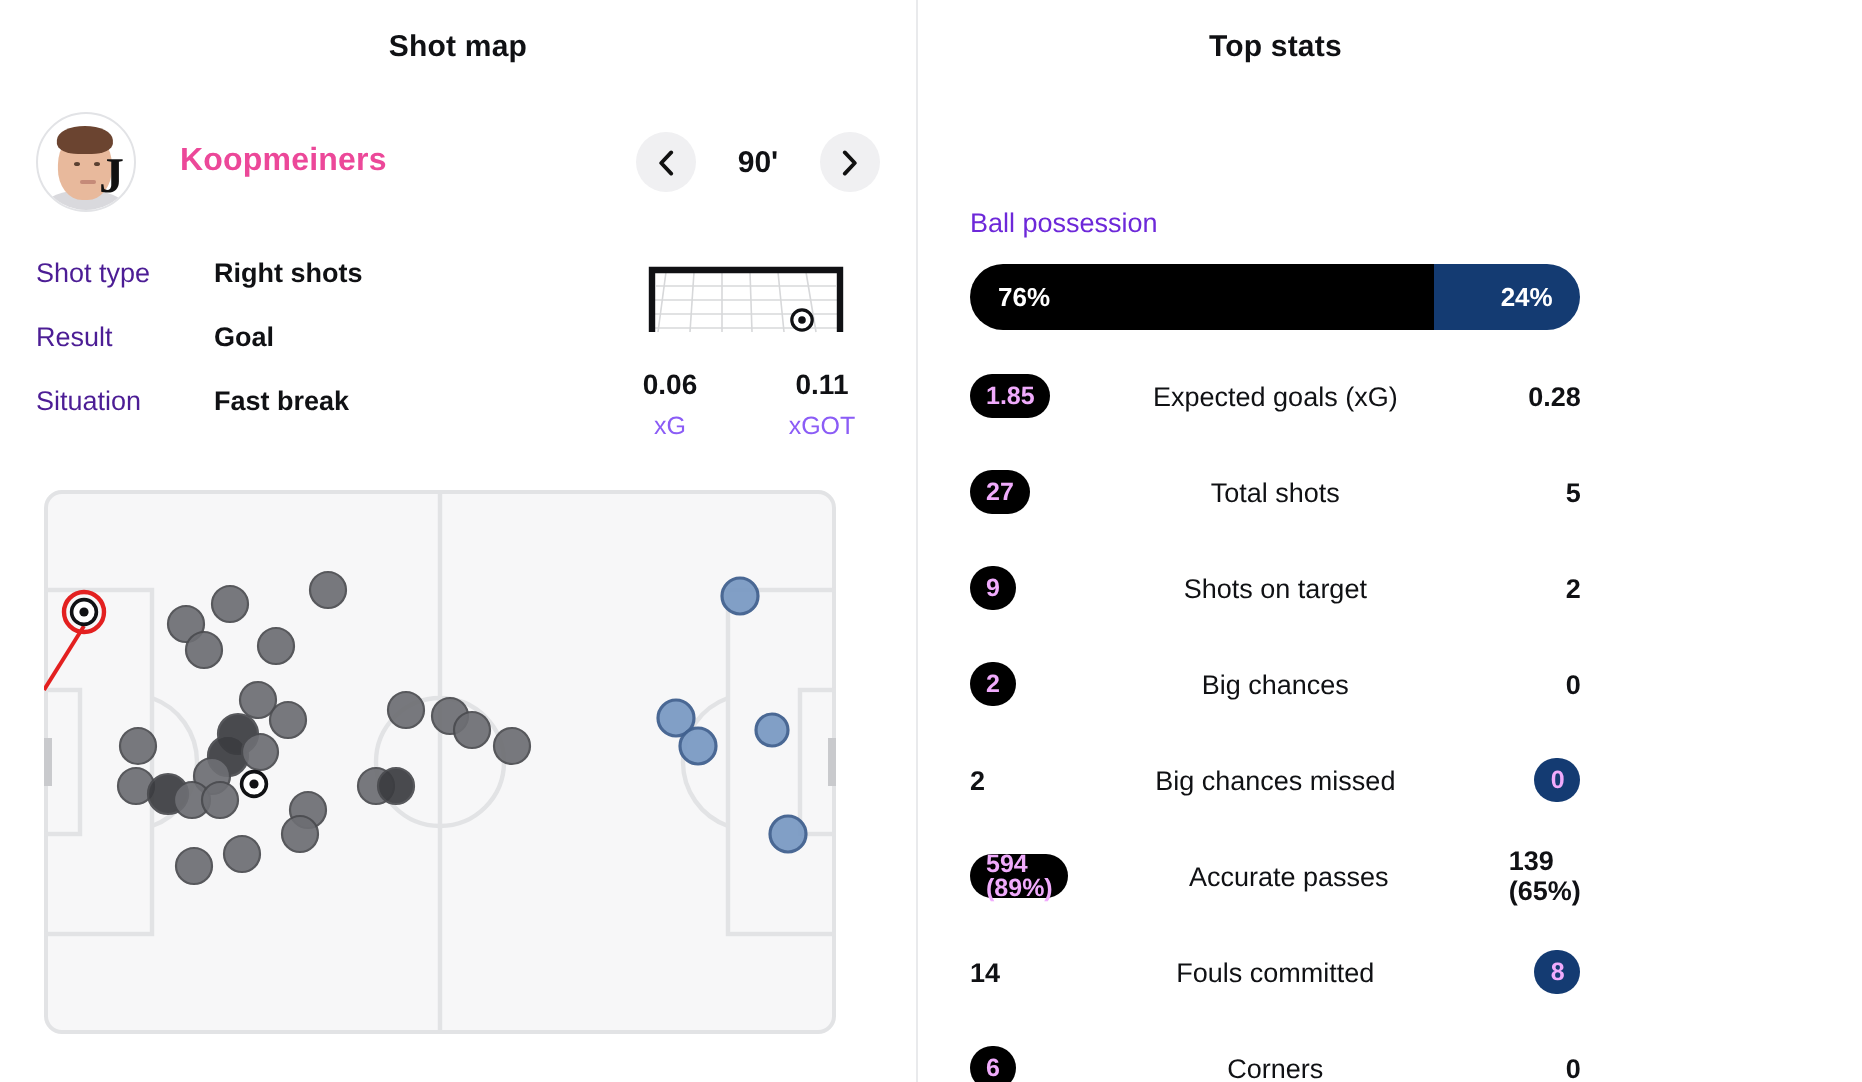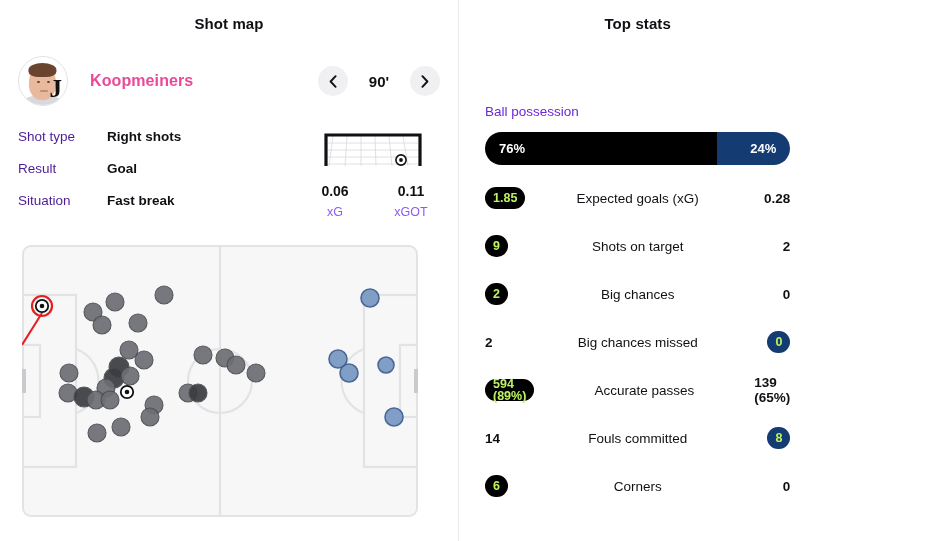--- a/index.html
+++ b/index.html
@@ -253,21 +253,21 @@
     color: #101114;
   }
   .badge {
     display: inline-flex;
     align-items: center;
     justify-content: center;
     min-width: 22px;
     height: 22px;
     padding: 0 8px;
     border-radius: 11px;
-    color: #bef264;
+    color: #f0abfc;
     font-size: 12.5px;
     font-weight: bold;
     line-height: 1;
   }
   .badge.dark { background: #000000; }
   .badge.blue { background: #143b72; }
   .plain { font-size: 13.5px; font-weight: bold; color: #101114; }
 </style>
 </head>
 <body>
@@ -448,20 +448,29 @@
           <div class="stat-side home">
             <span class="badge dark">1.85</span>
           </div>
           <div class="stat-name">Expected goals (xG)</div>
           <div class="stat-side away">
             <span class="plain">0.28</span>
           </div>
         </div>
         <div class="stat-row">
           <div class="stat-side home">
+            <span class="badge dark">27</span>
+          </div>
+          <div class="stat-name">Total shots</div>
+          <div class="stat-side away">
+            <span class="plain">5</span>
+          </div>
+        </div>
+        <div class="stat-row">
+          <div class="stat-side home">
             <span class="badge dark">9</span>
           </div>
           <div class="stat-name">Shots on target</div>
           <div class="stat-side away">
             <span class="plain">2</span>
           </div>
         </div>
         <div class="stat-row">
           <div class="stat-side home">
             <span class="badge dark">2</span>

